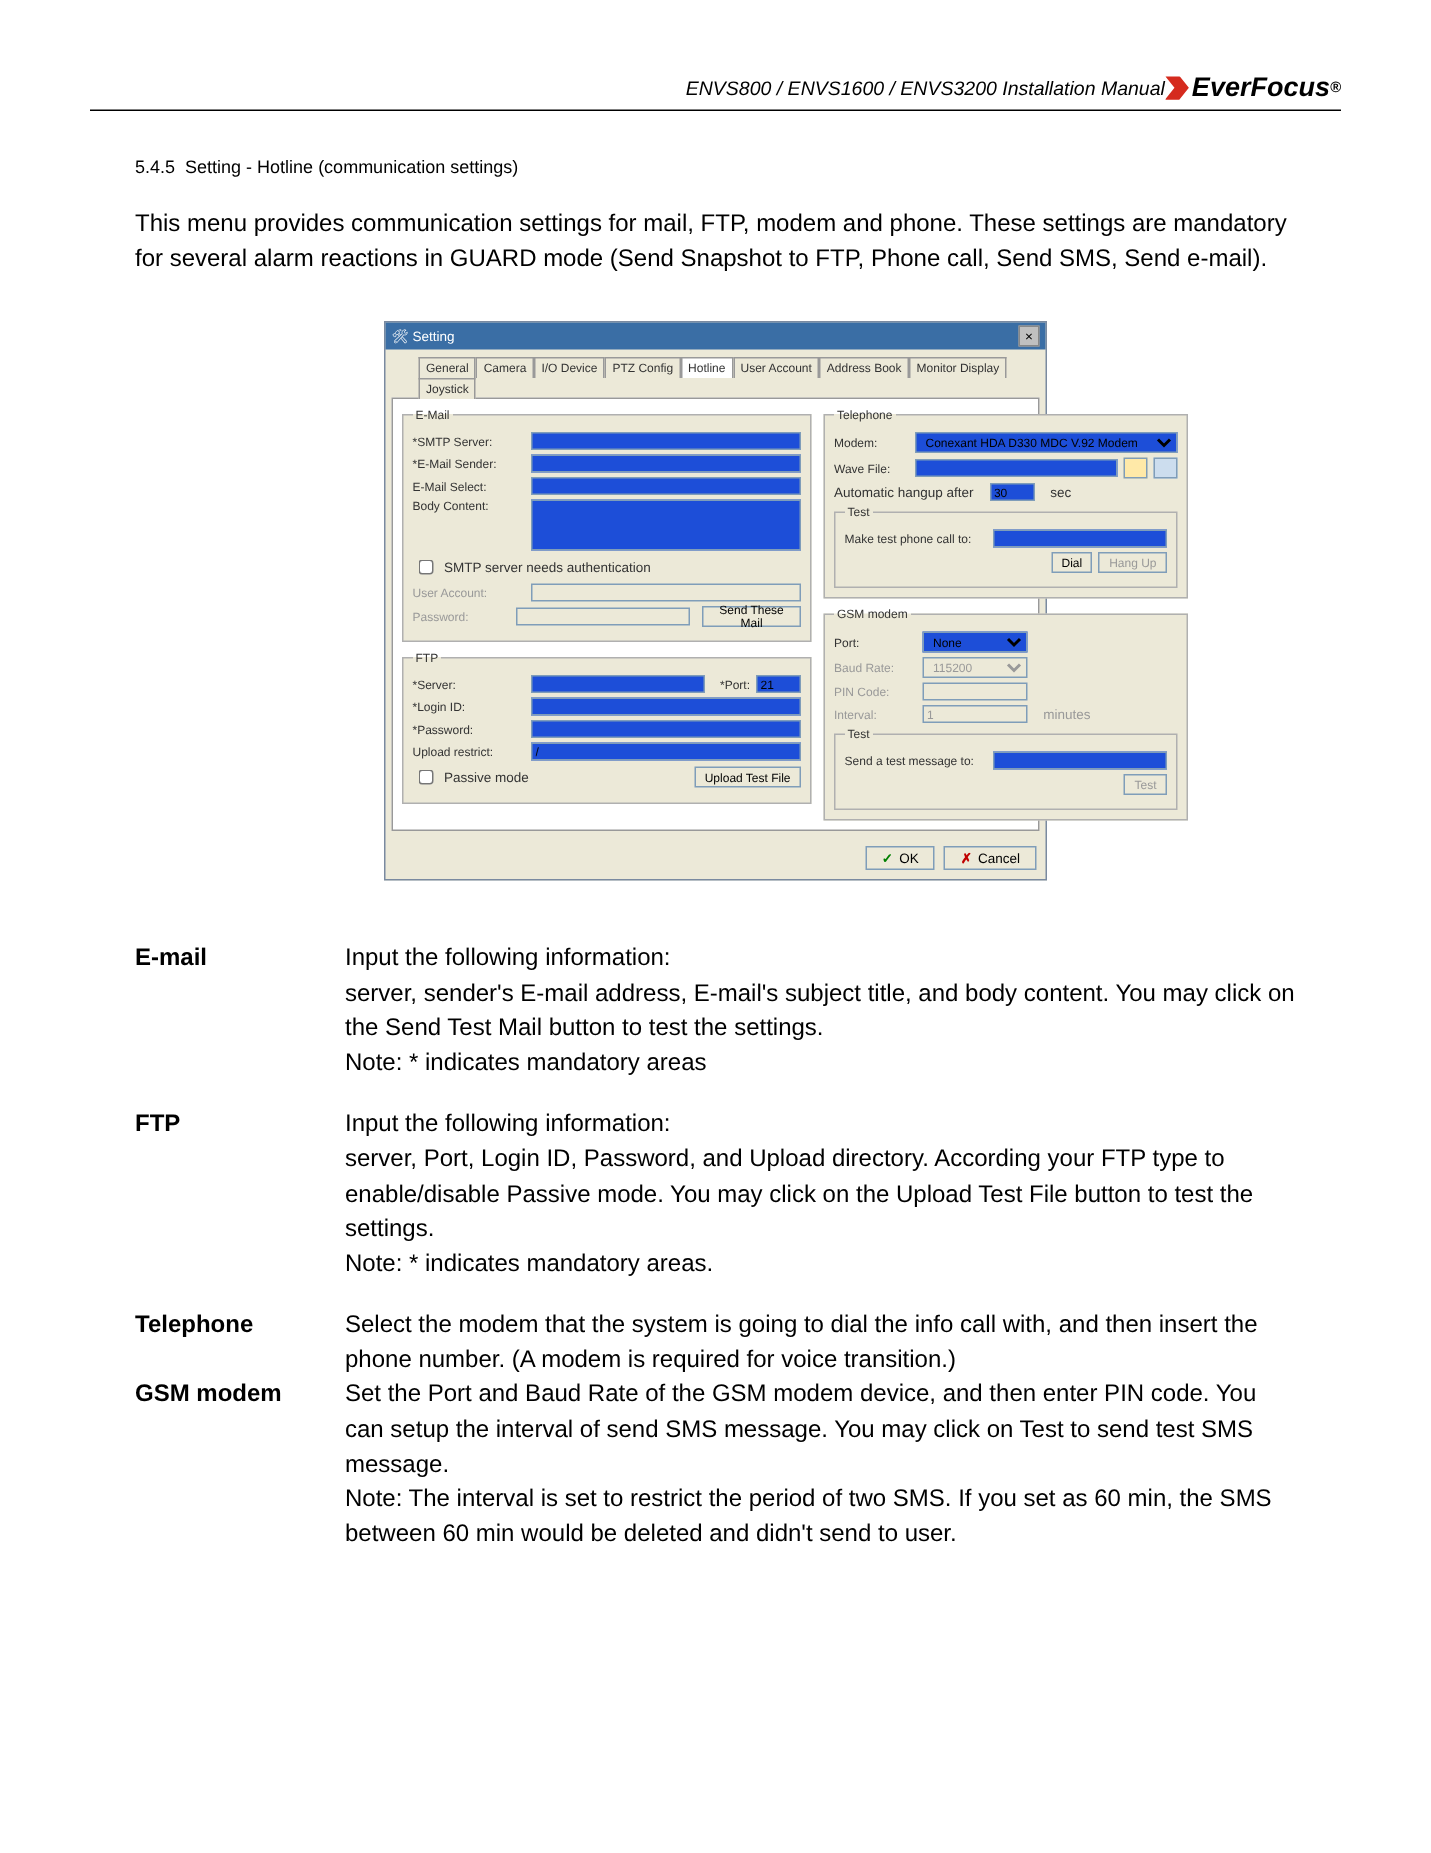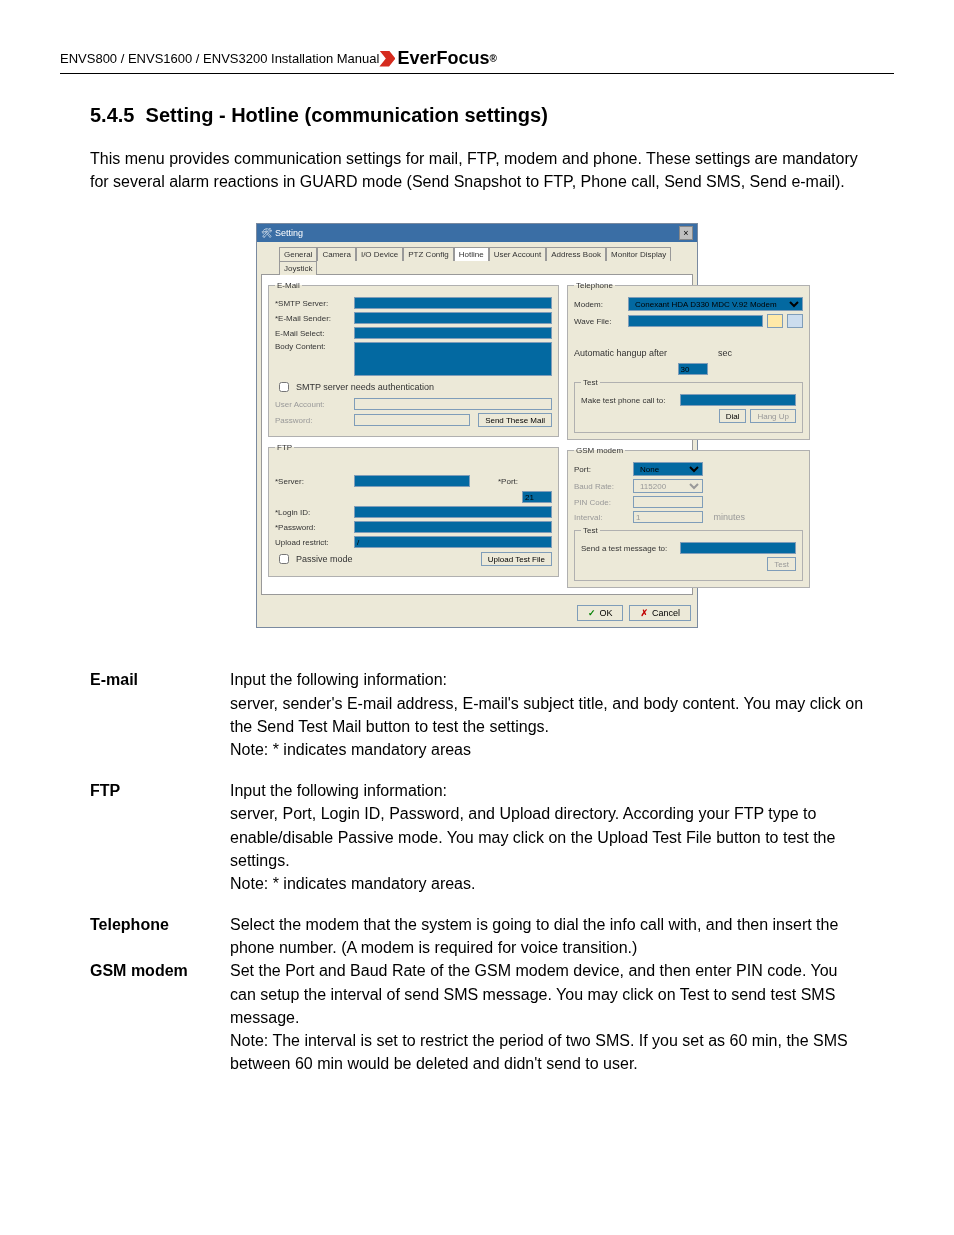--- a/index.html
+++ b/index.html
@@ -8,44 +8,45 @@
     background: #fff;
     color: #000;
     width: 954px;
   }
   .page {
     padding: 48px 60px 30px 60px;
     box-sizing: border-box;
   }
   .header-line {
     display: flex;
-    justify-content: flex-start;
+    justify-content: flex-end;
     align-items: center;
     border-bottom: 1px solid #000;
     padding-bottom: 4px;
     margin-bottom: 30px;
+    font-style: italic;
   }
   .header-left {
     font-size: 13px;
   }
   .logo {
     font-size: 18px;
     font-weight: bold;
     display:flex;
     align-items:center;
   }
   .logo-mark {
     width:16px;height:16px;background:#d52b1e;display:inline-block;margin-right:2px;
     clip-path: polygon(0 0, 60% 0, 100% 50%, 60% 100%, 0 100%, 40% 50%);
   }
   .logo sup { font-size:10px; }
   .content { padding: 0 30px; }
   h2.section-title {
-    font-size: 20px;
-    font-weight: bold;
+    font-size: 12px;
+    font-weight: normal;
     margin: 10px 0 20px 0;
   }
   p.intro {
     font-size: 16px;
     line-height: 1.45;
     margin: 0 0 30px 0;
   }
   
   .dialog {
     width: 440px;
@@ -96,23 +97,23 @@
     border:1px solid #b0b0b0;
     padding:4px 6px 6px 6px;
     margin:0;
     background:#ece9d8;
   }
   fieldset legend { font-size:8px; padding:0 2px;}
   .row { display:flex; align-items:center; gap:4px; margin:3px 0;}
   .lbl { width:75px; font-size:8px;}
   .lbl2 { width:95px; font-size:8px;}
   .inp {
-    flex:1; height:12px; border:1px solid #7f9db9; background:#0369a1; font-size:8px; padding:0 2px; box-sizing:border-box;
-  }
-  .inp.small { width:30px; flex:none;margin-top:32px;}
+    flex:1; height:12px; border:1px solid #7f9db9; background:#1d4ed8; font-size:8px; padding:0 2px; box-sizing:border-box;
+  }
+  .inp.small { width:30px; flex:none;}
   .inp.disabled{ background:#ece9d8; color:#999;}
   .btn {
     border:1px solid #7f9db9; background:#ece9d8; font-size:8px; padding:1px 6px; height:14px; box-sizing:border-box; display:inline-flex;align-items:center;
   }
   .btn.disabled{ color:#999;}
   textarea.inp{ height:34px; resize:none;}
   .chk{ width:10px;height:10px;}
   .iconbtn{width:14px;height:12px;border:1px solid #7f9db9;background:#ffe9a8;display:inline-block;}
   .iconbtn.b{background:#cde;}
   select.inp{height:14px;}
@@ -200,21 +201,21 @@
                 <span style="flex:1"></span>
                 <button class="btn">Send These Mail</button>
               </div>
           </fieldset>
 
           <fieldset>
             <legend>FTP</legend>
             <div class="row">
                 <span class="lbl">*Server:</span>
                 <input class="inp" style="">
-                <span class="lbl" style="width:auto;margin-left:24px">*Port:</span>
+                <span class="lbl" style="width:auto;margin-left:6px">*Port:</span>
                 <input class="inp small" value="21" style="">
               </div>
             <div class="row">
                 <span class="lbl">*Login ID:</span>
                 <input class="inp" style="">
               </div>
             <div class="row">
                 <span class="lbl">*Password:</span>
                 <input class="inp" style="">
               </div>

